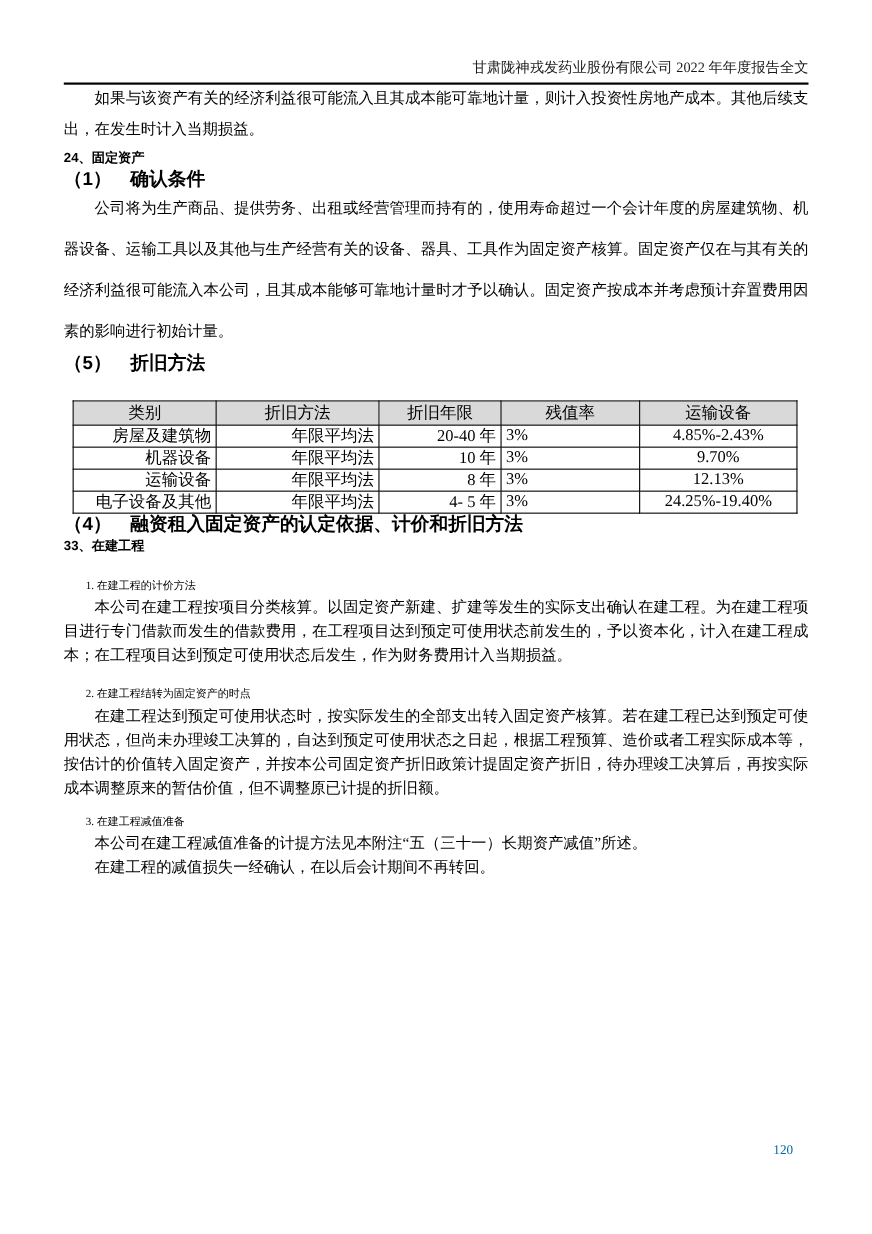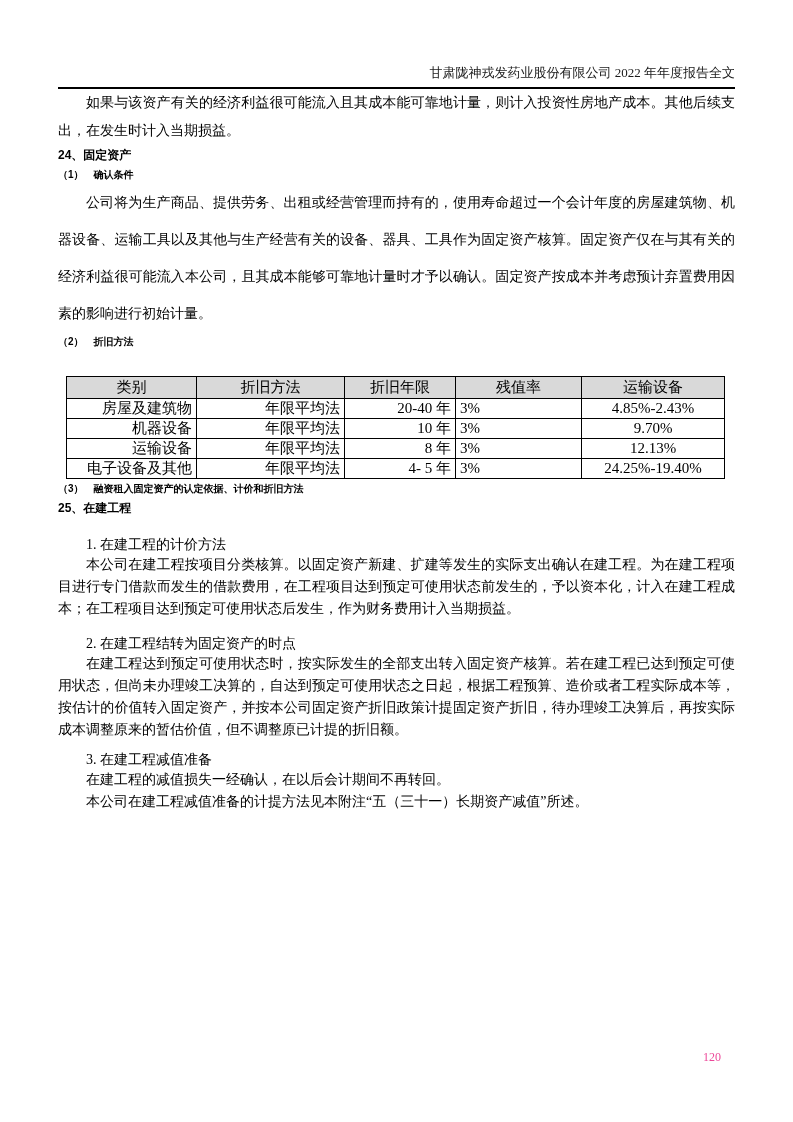--- a/index.html
+++ b/index.html
@@ -4,21 +4,21 @@
 <style>
   html, body {
     margin: 0;
     padding: 0;
     background: #ffffff;
   }
   .page {
     position: relative;
     width: 793px;
     height: 1092px;
-    margin: 12px auto;
+    margin: 0 auto;
     background: #ffffff;
     color: #000000;
     font-family: "Liberation Serif", "DejaVu Serif", serif;
     font-size: 14px;
     overflow: hidden;
     box-sizing: border-box;
   }
   .content {
     margin: 0 58px;
   }
@@ -41,21 +41,21 @@
   }
   h2.sec-heading {
     font-family: "Liberation Sans", "DejaVu Sans", sans-serif;
     font-size: 12px;
     font-weight: bold;
     margin: 0;
     line-height: 20px;
   }
   h3.sub-heading {
     font-family: "Liberation Sans", "DejaVu Sans", sans-serif;
-    font-size: 10px;
+    font-size: 17px;
     font-weight: bold;
     margin: 0;
     line-height: 19px;
   }
   .h-24 { margin-top: 16px; }
   .h-1  { margin-top: 19px; }
   .wide-para {
     margin-top: 24px;
     line-height: 37px;
   }
@@ -85,60 +85,60 @@
   table.depr-table td { height: 19px; }
   td.cell-left   { text-align: right; padding-left: 8px; }
   td.cell-center { text-align: right; }
   td.cell-left-sm{ text-align: left; padding-left: 6px; }
   td.cell-left-lg{ text-align: center; padding-left: 18px; }
   .h-3  { margin-top: 36px; }
   .h-25 { margin-top: 62px; }
   .item-heading {
     margin: 0;
     text-indent: 2em;
-    font-size: 14px;
+    font-size: 10px;
     line-height: 18px;
   }
   .i-1 { margin-top: 18px; }
   .narrow-para {
     line-height: 22px;
   }
   .p-1 { margin-top: 11px; }
   .i-2 { margin-top: 15px; }
   .p-2 { margin-top: 10px; }
   .i-3 { margin-top: 10px; }
   .p-3 { margin-top: 16px; }
   .p-4 { margin-top: 13px; }
   .page-number {
     position: absolute;
     top: 1038px;
     right: 72px;
     font-size: 12px;
-    color: #ec4899;
+    color: #0369a1;
   }
 </style>
 </head>
 <body>
 
 <div class="page">
   <div class="content">
 
     <div class="doc-header">
       <span>甘肃陇神戎发药业股份有限公司 2022 年年度报告全文</span>
     </div>
 
     <p class="para intro-para">如果与该资产有关的经济利益很可能流入且其成本能可靠地计量，则计入投资性房地产成本。其他后续支出，在发生时计入当期损益。</p>
 
     <h2 class="sec-heading h-24">24、固定资产</h2>
 
     <h3 class="sub-heading h-1">（1）　确认条件</h3>
 
     <p class="para wide-para">公司将为生产商品、提供劳务、出租或经营管理而持有的，使用寿命超过一个会计年度的房屋建筑物、机器设备、运输工具以及其他与生产经营有关的设备、器具、工具作为固定资产核算。固定资产仅在与其有关的经济利益很可能流入本公司，且其成本能够可靠地计量时才予以确认。固定资产按成本并考虑预计弃置费用因素的影响进行初始计量。</p>
 
-    <h3 class="sub-heading h-2">（2）　折旧方法</h3>
+    <h3 class="sub-heading h-2">（5）　折旧方法</h3>
 
     <table class="depr-table">
       <colgroup>
         <col style="width:130px">
         <col style="width:148px">
         <col style="width:111px">
         <col style="width:126px">
         <col style="width:143px">
       </colgroup>
       <thead>
@@ -175,30 +175,30 @@
         <tr>
           <td class="cell-left">电子设备及其他</td>
           <td class="cell-left">年限平均法</td>
           <td class="cell-center">4- 5 年</td>
           <td class="cell-left-sm">3%</td>
           <td class="cell-left-lg">24.25%-19.40%</td>
         </tr>
       </tbody>
     </table>
 
-    <h3 class="sub-heading h-3">（3）　融资租入固定资产的认定依据、计价和折旧方法</h3>
-
-    <h2 class="sec-heading h-25">25、在建工程</h2>
+    <h3 class="sub-heading h-3">（4）　融资租入固定资产的认定依据、计价和折旧方法</h3>
+
+    <h2 class="sec-heading h-25">33、在建工程</h2>
 
     <p class="item-heading i-1">1. 在建工程的计价方法</p>
     <p class="para narrow-para p-1">本公司在建工程按项目分类核算。以固定资产新建、扩建等发生的实际支出确认在建工程。为在建工程项目进行专门借款而发生的借款费用，在工程项目达到预定可使用状态前发生的，予以资本化，计入在建工程成本；在工程项目达到预定可使用状态后发生，作为财务费用计入当期损益。</p>
 
     <p class="item-heading i-2">2. 在建工程结转为固定资产的时点</p>
     <p class="para narrow-para p-2">在建工程达到预定可使用状态时，按实际发生的全部支出转入固定资产核算。若在建工程已达到预定可使用状态，但尚未办理竣工决算的，自达到预定可使用状态之日起，根据工程预算、造价或者工程实际成本等，按估计的价值转入固定资产，并按本公司固定资产折旧政策计提固定资产折旧，待办理竣工决算后，再按实际成本调整原来的暂估价值，但不调整原已计提的折旧额。</p>
 
     <p class="item-heading i-3">3. 在建工程减值准备</p>
+    <p class="para narrow-para p-3">本公司在建工程减值准备的计提方法见本附注“五（三十一）长期资产减值”所述。</p>
     <p class="para narrow-para p-4">在建工程的减值损失一经确认，在以后会计期间不再转回。</p>
-    <p class="para narrow-para p-3">本公司在建工程减值准备的计提方法见本附注“五（三十一）长期资产减值”所述。</p>
 
   </div>
 
   <div class="page-number">120</div>
 </div>
 
 </body></html>

